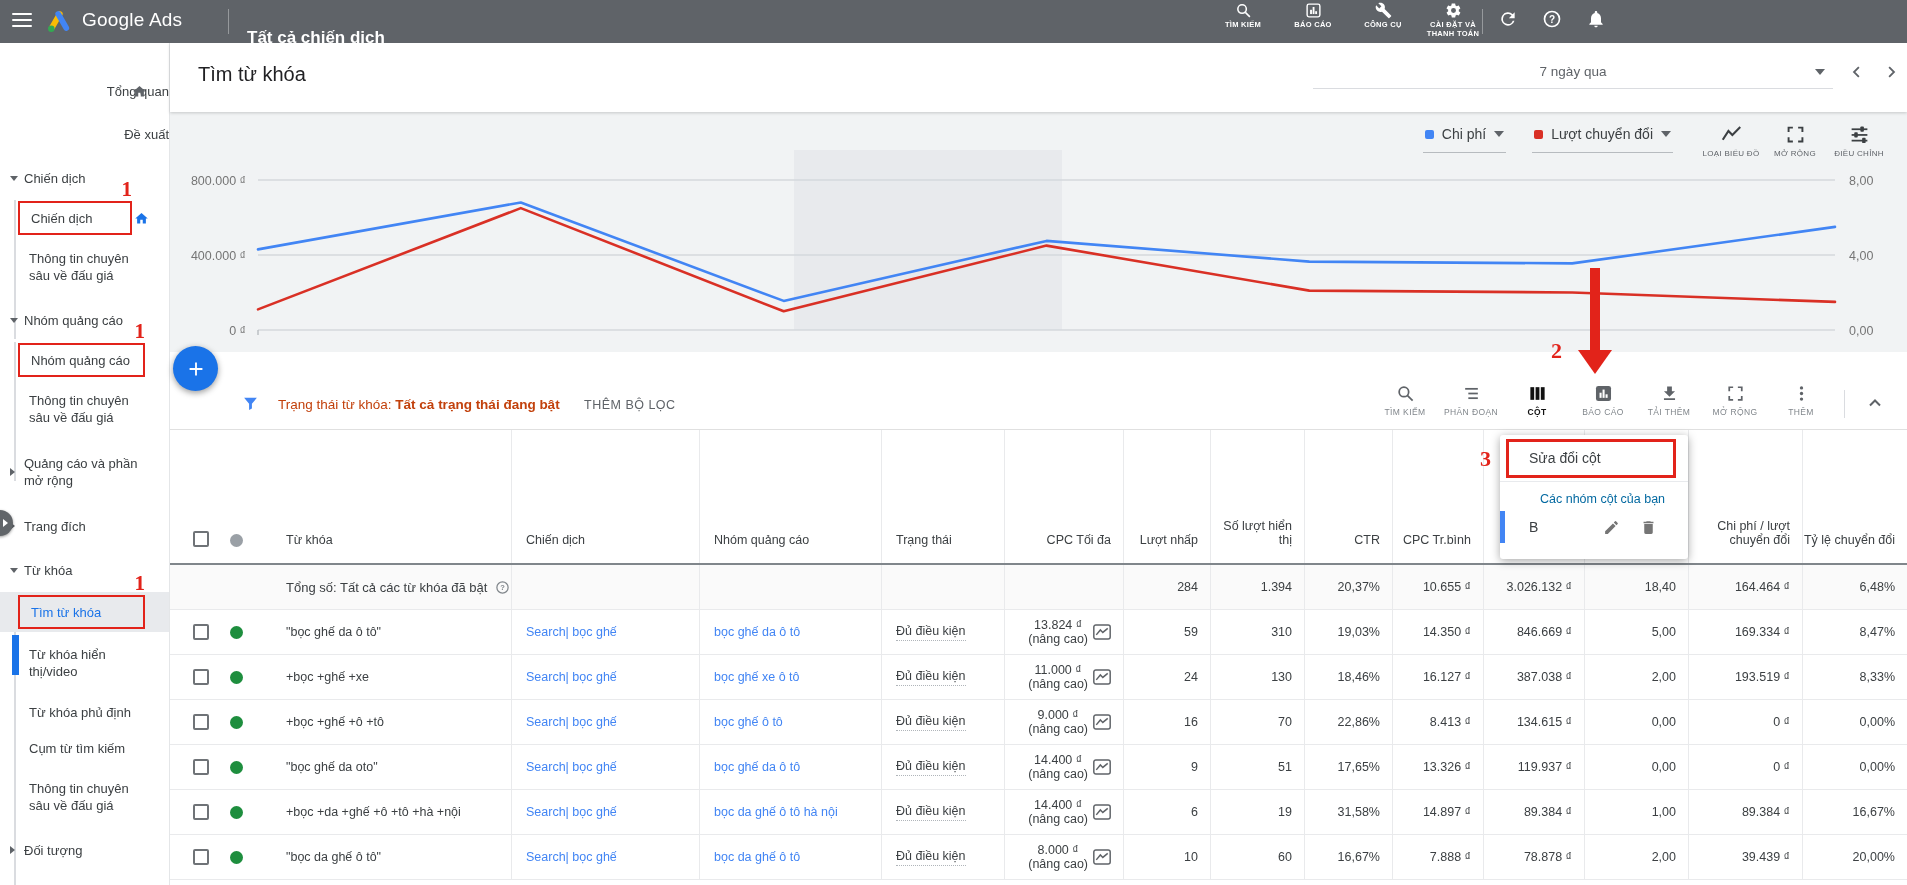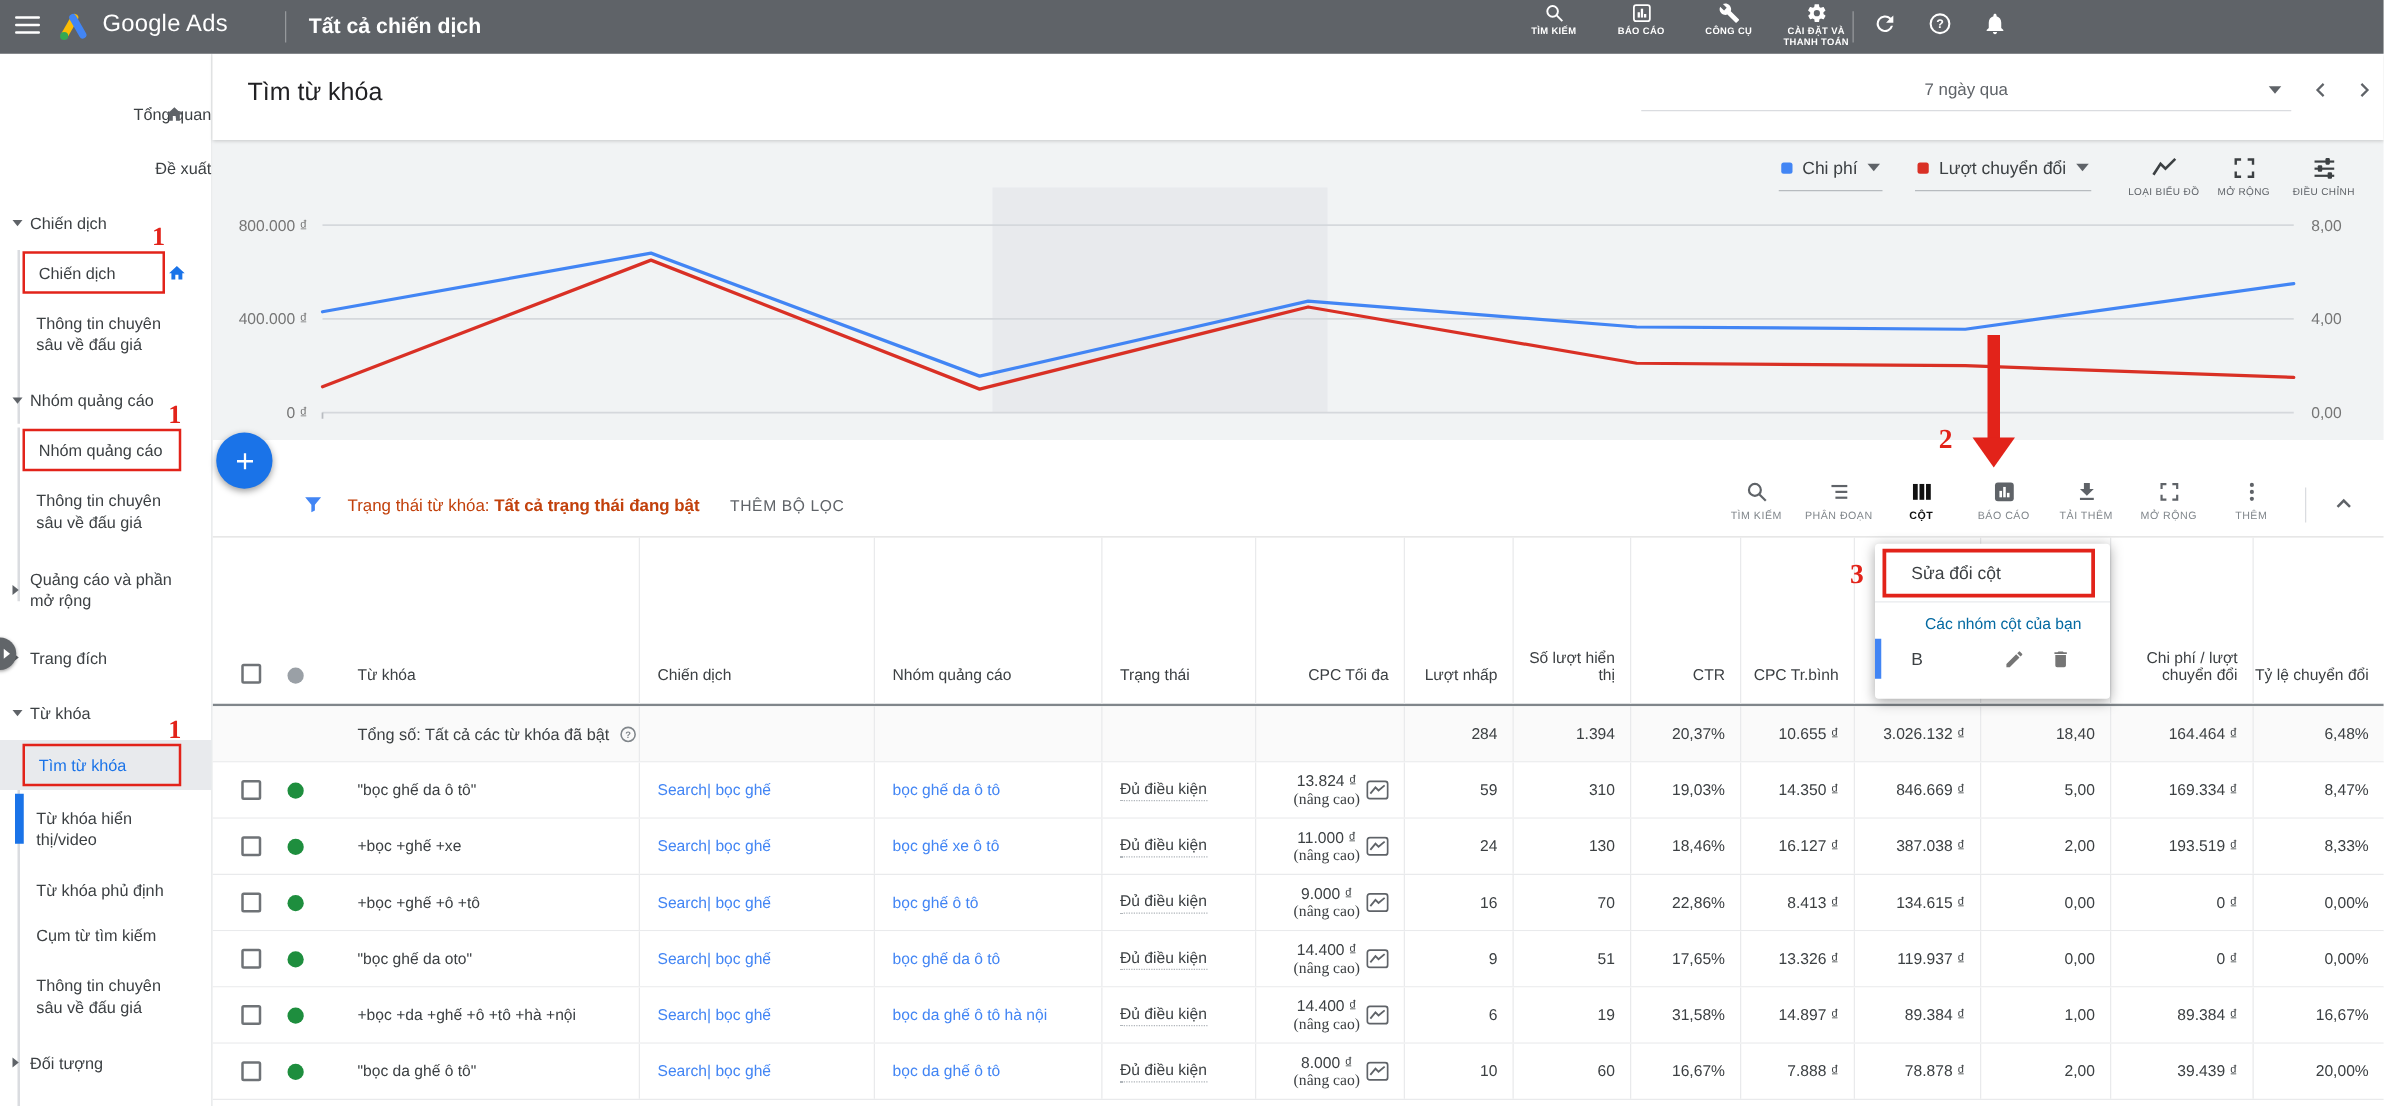--- a/index.html
+++ b/index.html
@@ -7,21 +7,21 @@
     font-family:"Liberation Sans", sans-serif; color:#3c4043; }
   #app { position:relative; width:1907px; height:885px; }
 
   
   #topbar { position:absolute; left:0; top:0; width:1907px; height:43px; background:#5f6368; color:#fff; z-index:50; }
   #hamburger { position:absolute; left:12px; top:13px; width:20px; height:16px; cursor:pointer; }
   #hamburger i { display:block; height:2.4px; background:#fff; margin-bottom:3.6px; border-radius:1px; }
   #logo { position:absolute; left:46px; top:9px; width:26px; height:24px; }
   #brand { position:absolute; left:82px; top:9px; font-size:19px; letter-spacing:.2px; }
   .tb-divider { position:absolute; top:9px; width:1px; height:25px; background:rgba(255,255,255,.35); }
-  #tb-title { position:absolute; left:247px; top:11px; font-size:17px; font-weight:700; }
+  #tb-title { position:absolute; left:247px; top:28px; font-size:17px; font-weight:700; }
   #tb-nav { position:absolute; left:1212px; top:2px; display:flex; gap:8px; }
   .tb-btn { width:62px; display:flex; flex-direction:column; align-items:center; cursor:pointer; }
   .tb-ic { width:17px; height:17px; display:inline-flex; color:#fff; }
   .tb-lbl { font-size:7.5px; font-weight:700; letter-spacing:.3px; text-align:center; line-height:8.5px; margin-top:2px; }
   #tb-quick { position:absolute; left:1498px; top:9px; display:flex; gap:24px; align-items:center; }
   .q-ic { width:20px; height:20px; display:inline-flex; color:#fff; cursor:pointer; position:relative; }
 
   
   #subheader { position:absolute; left:170px; top:43px; width:1737px; height:69px; background:#fff;
       box-shadow:0 1px 3px rgba(0,0,0,.18); z-index:5; }
@@ -113,21 +113,21 @@
   .dot { width:13px; height:13px; border-radius:50%; }
   .dot.green { background:#1e8e3e; }
   .dot.gray { background:#9aa0a6; }
   #total-row { height:45px; border-bottom:1px solid #e9eaec; background:#fafafa; }
   #total-label { font-size:13px; color:#3c4043; display:flex; align-items:center; gap:8px; }
   .info-ic { width:15px; height:15px; display:inline-flex; color:#80868b; }
   .drow { height:45px; border-bottom:1px solid #e9eaec; background:#fff; }
   .link { color:#4285f4; cursor:pointer; }
   .status-el { border-bottom:1px dotted #b0b5ba; padding-bottom:2px; cursor:default;text-align:center; }
   .cpcblock { display:flex; flex-direction:column; align-items:center; line-height:14px; }
-  .cpcnote { color:#3c4043;font-family:Liberation Serif, serif; }
+  .cpcnote { color:#3c4043; }
   .minichart { width:18px; height:16px; display:inline-flex; color:#5f6368; margin-left:5px; cursor:pointer; }
 
   
   #col-menu { position:absolute; left:1500px; top:435px; width:188px; height:124px; background:#fff; border-radius:3px;
       box-shadow:0 2px 10px rgba(0,0,0,.35); z-index:30; }
   #menu-edit { height:46px; display:flex; align-items:center; padding-left:29px; font-size:14px; color:#3c4043; cursor:pointer; }
   #menu-div { height:1px; background:#e8eaed; }
   #menu-caption { padding:10px 0 2px 40px; font-size:12.5px; color:#0369a1; }
   #menu-group { position:relative; height:38px; display:flex; align-items:center; padding-left:29px; font-size:14px; cursor:pointer; }
   #gbar { position:absolute; left:0; top:3px; width:5px; height:32px; background:#4285f4; }

